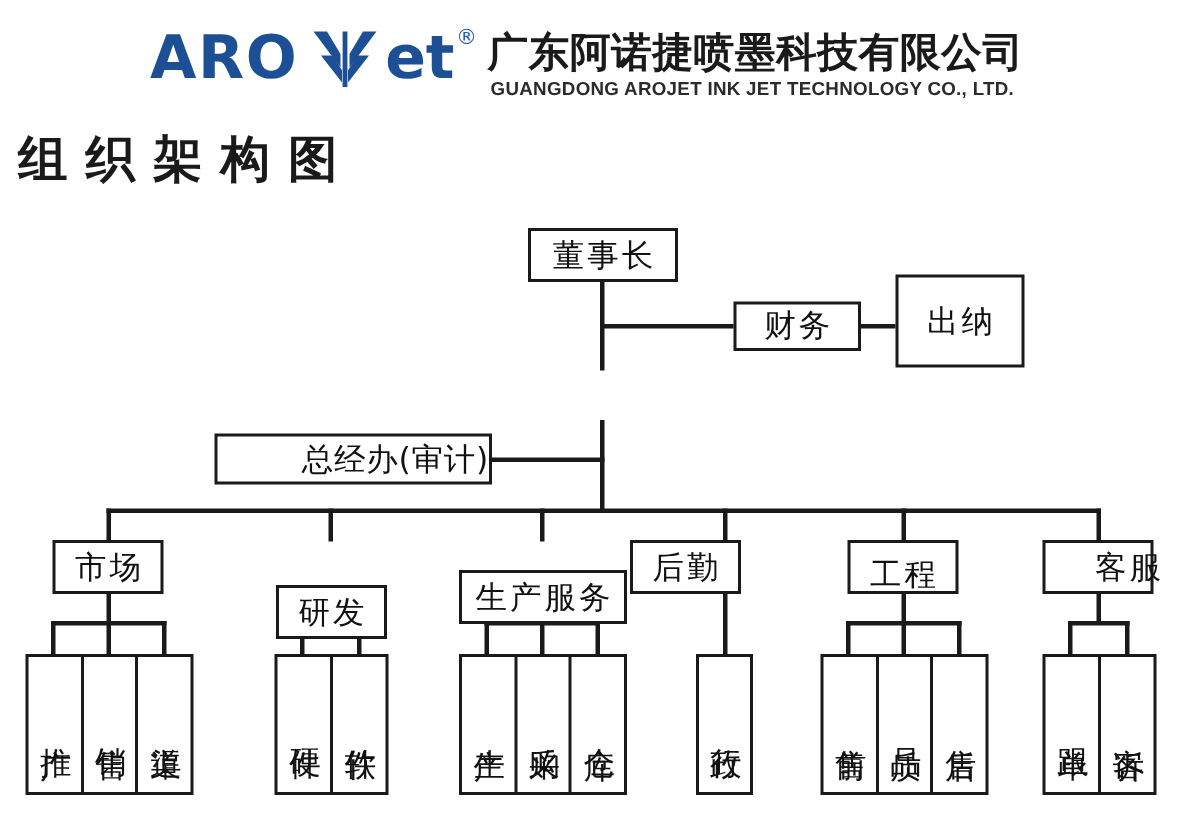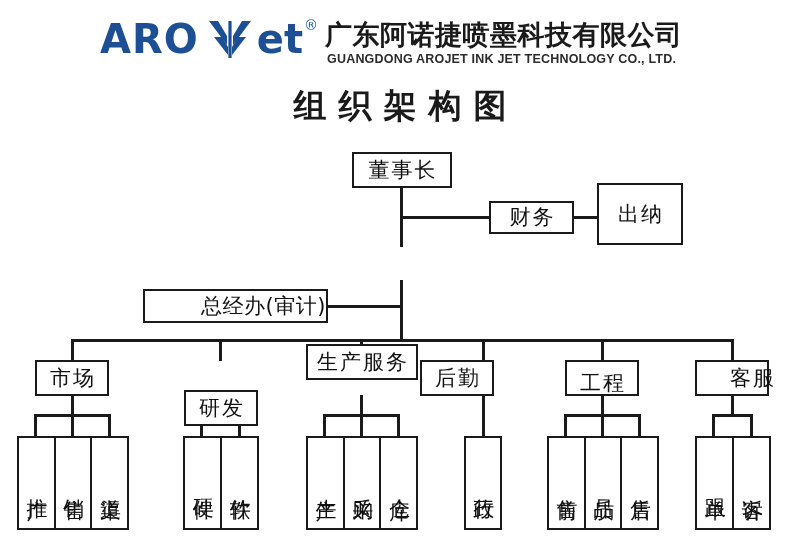--- a/index.html
+++ b/index.html
@@ -84,21 +84,21 @@
     font-weight: 700;
     color: #2b2b2b;
     letter-spacing: 0.2px;
     white-space: nowrap;
   }
   #chart-title {
     position: absolute;
     left: 0;
     top: 84px;
     width: 800px;
-    text-align: center;
+    text-align: left;
     font-family: "DejaVu Sans", "Liberation Sans", sans-serif;
     font-size: 33px;
     font-weight: 700;
     color: #1a1a1a;
     letter-spacing: 12px;
     text-indent: 12px;
   }
 
   
   #chart {
@@ -297,21 +297,21 @@
     <div class="node" style="left:143px; top:289px; width:185px; height:34px;justify-content:flex-end;">
       <span class="node-label tight">总经办(审计)</span>
     </div>
 
     <div class="node" style="left:35px; top:360px; width:74px; height:36px;">
       <span class="node-label">市场</span>
     </div>
     <div class="node" style="left:184px; top:360px; width:74px; height:36px;margin-top:30px;">
       <span class="node-label">研发</span>
     </div>
-    <div class="node" style="left:306px; top:344px; width:112px; height:36px;">
+    <div class="node" style="left:306px; top:380px; width:112px; height:36px;">
       <span class="node-label">生产服务</span>
     </div>
     <div class="node" style="left:420px; top:360px; width:74px; height:36px;">
       <span class="node-label">后勤</span>
     </div>
     <div class="node" style="left:565px; top:360px; width:74px; height:36px;align-items:flex-end;">
       <span class="node-label">工程</span>
     </div>
     <div class="node" style="left:695px; top:360px; width:74px; height:36px;padding-left:40px;">
       <span class="node-label">客服</span>

